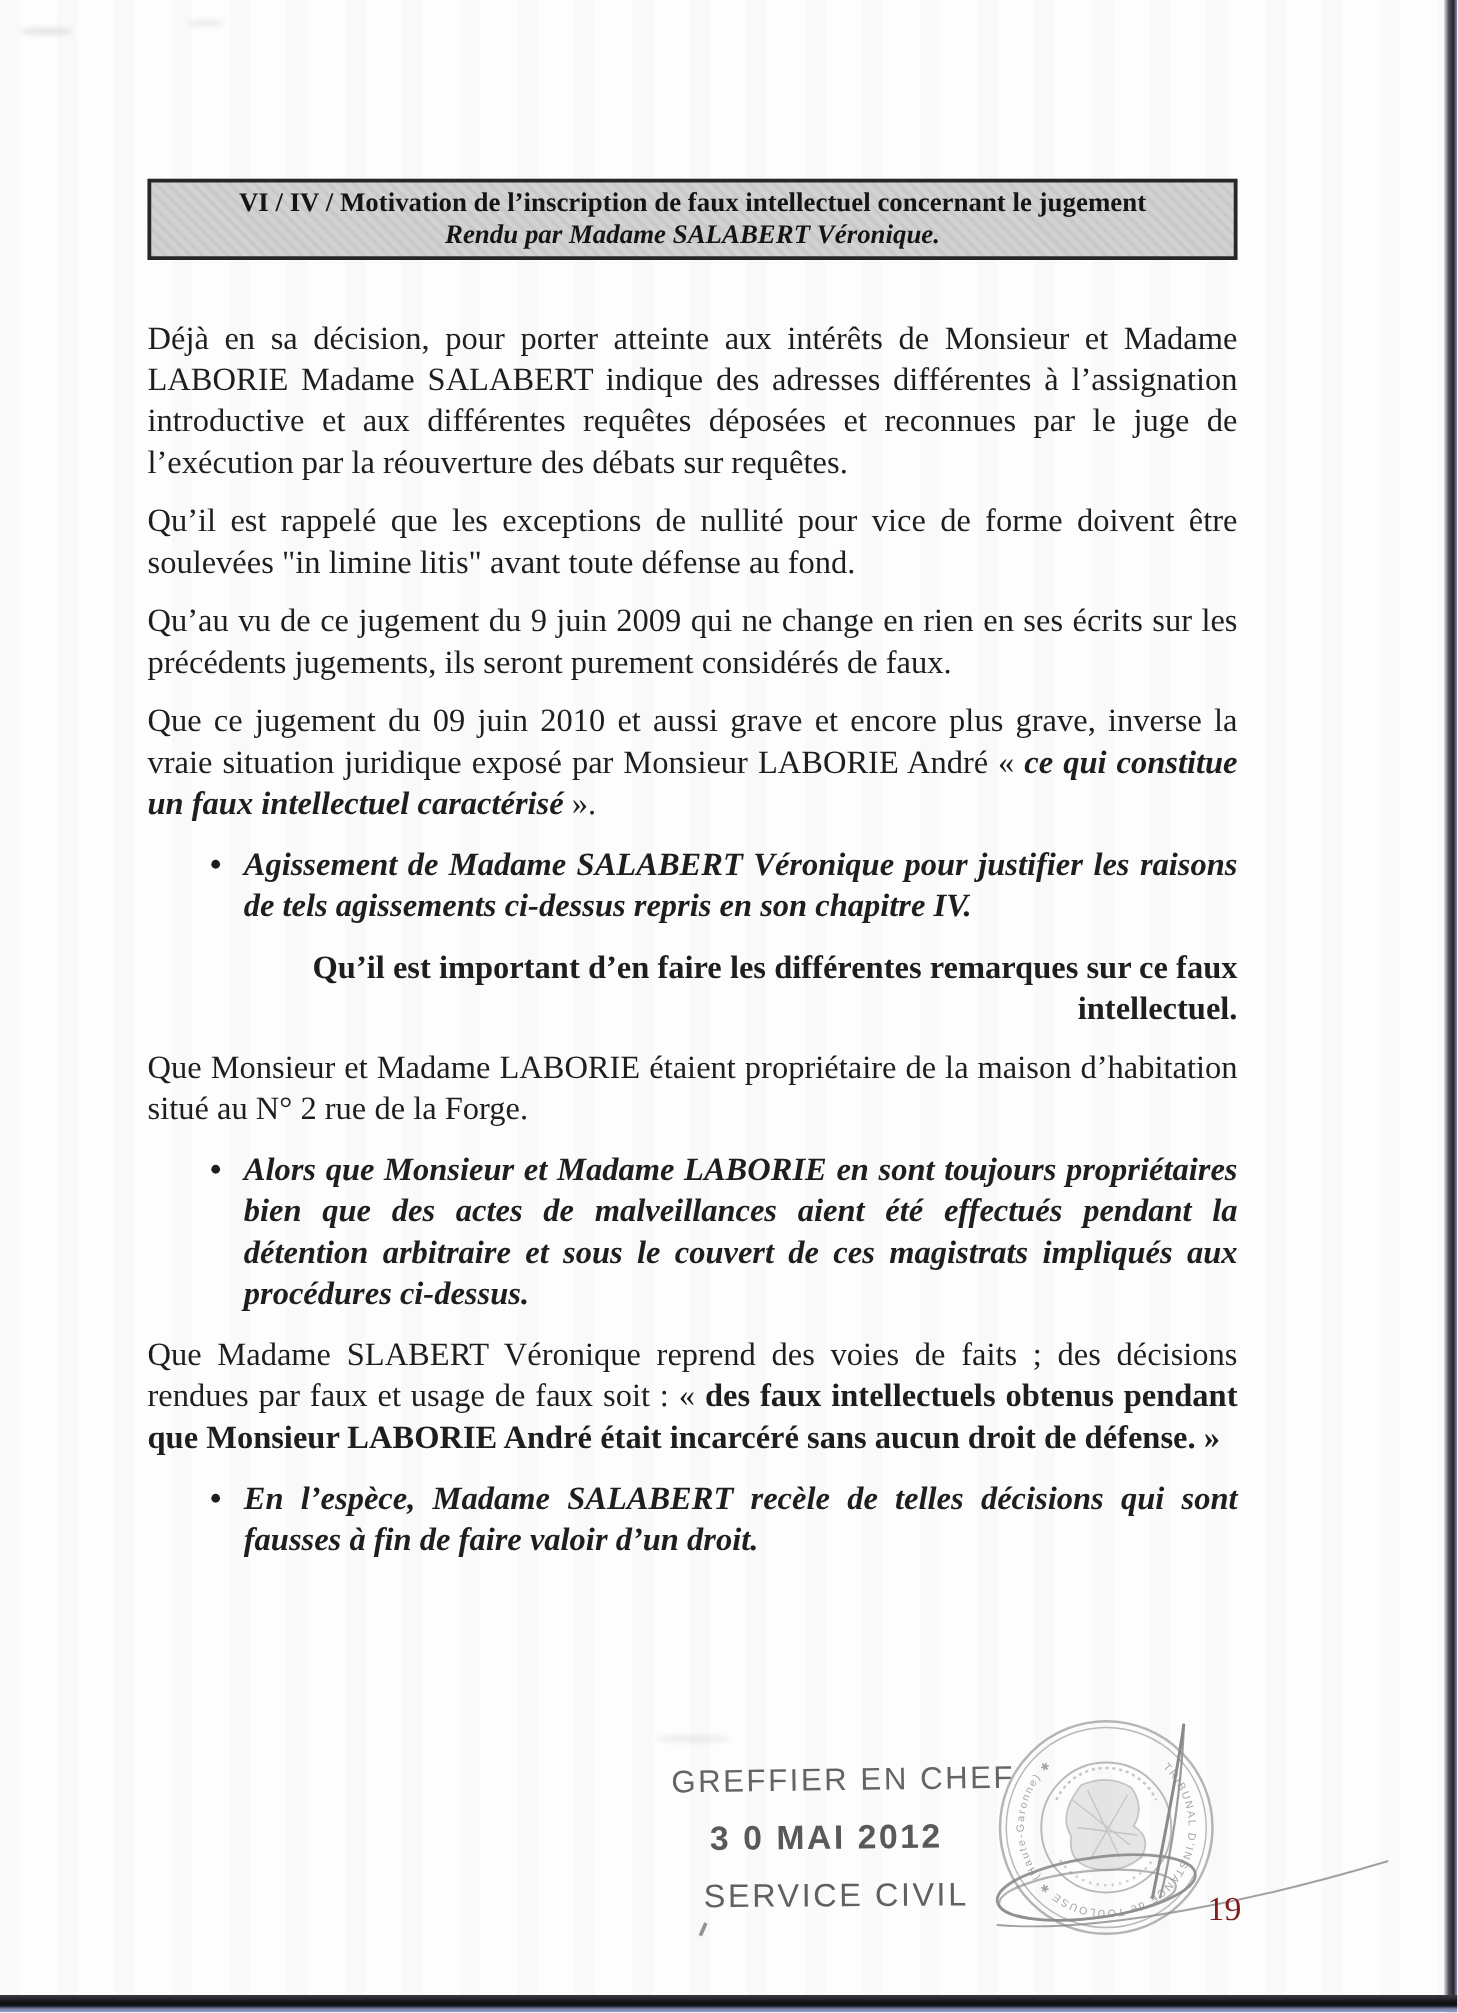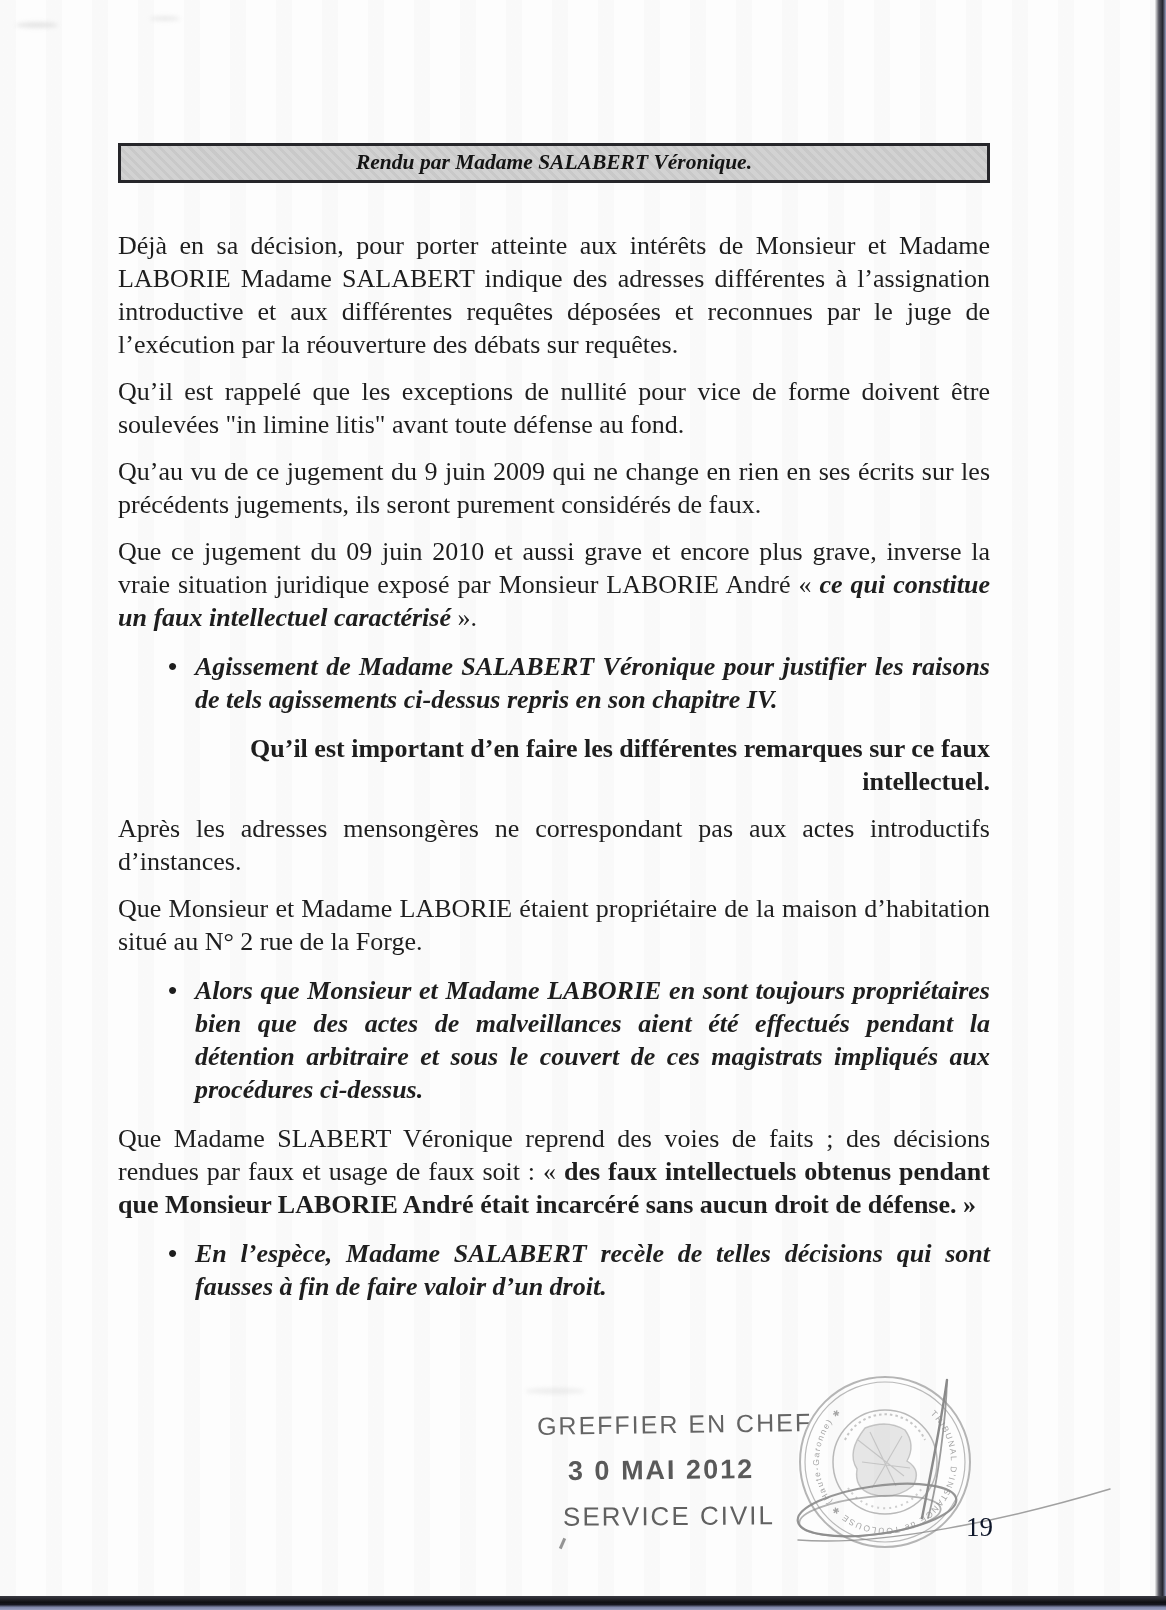--- a/index.html
+++ b/index.html
@@ -65,43 +65,43 @@
     opacity:.92;
   }
   .stamp-greffier{left:537px;top:1410px;font-size:25px;letter-spacing:2px;transform:rotate(-0.8deg);}
   .stamp-date{left:568px;top:1455px;font-size:27px;font-weight:700;letter-spacing:2px;color:#4c4c4c;transform:rotate(-0.6deg);}
   .stamp-service{left:563px;top:1501px;font-size:26px;letter-spacing:2px;color:#545454;transform:rotate(-0.4deg);}
   .stamp-tick{
     position:absolute;left:561px;top:1538px;width:3px;height:11px;
     background:#6a6a6a;transform:rotate(24deg);opacity:.7;
   }
   .seal-svg{position:absolute;left:770px;top:1366px;width:350px;height:195px;}
-  .pageno{position:absolute;left:966px;top:1512px;font-size:27px;color:#0f172a;}
+  .pageno{position:absolute;left:966px;top:1512px;font-size:27px;color:#7f1d1d;}
 </style>
 </head>
 <body>
 
 <div class="page">
 
   <div class="smudge" style="left:16px;top:22px;width:42px;height:6px;opacity:.45;"></div>
   <div class="smudge" style="left:150px;top:16px;width:30px;height:5px;opacity:.35;"></div>
   <div class="smudge" style="left:525px;top:1388px;width:60px;height:6px;opacity:.3;"></div>
 
   <div class="content">
     <div class="hbox">
+      <div>VI / IV / Motivation de l’inscription de faux intellectuel concernant le jugement</div>
       <div class="it">Rendu par Madame SALABERT Véronique.</div>
     </div>
     <div id="blocks">
         <div class="block block-para"><span class="run-n">Déjà en sa décision, pour porter atteinte aux intérêts de Monsieur et Madame LABORIE Madame SALABERT indique des adresses différentes à l’assignation introductive et aux différentes requêtes déposées et reconnues par le juge de l’exécution par la réouverture des débats sur requêtes.</span></div>
         <div class="block block-para"><span class="run-n">Qu’il est rappelé que les exceptions de nullité pour vice de forme doivent être soulevées "in limine litis" avant toute défense au fond.</span></div>
         <div class="block block-para"><span class="run-n">Qu’au vu de ce jugement du 9 juin 2009 qui ne change en rien en ses écrits sur les précédents jugements, ils seront purement considérés de faux.</span></div>
         <div class="block block-para"><span class="run-n">Que ce jugement du 09 juin 2010 et aussi grave et encore plus grave, inverse la vraie situation juridique exposé par Monsieur LABORIE André « </span><span class="run-bi">ce qui constitue un faux intellectuel caractérisé</span><span class="run-n"> ».</span></div>
         <div class="block block-bullet"><span class="bullet-dot">•</span><span class="run-bi">Agissement de Madame SALABERT Véronique pour justifier les raisons de tels agissements ci-dessus repris en son chapitre IV.</span></div>
         <div class="block block-heading"><span class="run-b">Qu’il est important d’en faire les différentes remarques sur ce faux intellectuel.</span></div>
-        <div class="block block-para"><span class="run-n">Après les adresses mensongères ne correspondant pas aux actes introductifs d’instances.</span></div>
         <div class="block block-para"><span class="run-n">Que Monsieur et Madame LABORIE  étaient propriétaire de la maison d’habitation situé au N° 2 rue de la Forge.</span></div>
         <div class="block block-bullet"><span class="bullet-dot">•</span><span class="run-bi">Alors que Monsieur et Madame LABORIE en sont toujours propriétaires bien que des actes de malveillances aient été effectués pendant la détention arbitraire et sous le couvert de ces magistrats impliqués aux procédures ci-dessus.</span></div>
         <div class="block block-para"><span class="run-n">Que Madame SLABERT Véronique reprend des voies de faits ; des décisions rendues par faux et usage de faux soit : « </span><span class="run-b">des faux intellectuels obtenus pendant que Monsieur LABORIE André était incarcéré sans aucun droit de défense. »</span></div>
         <div class="block block-bullet"><span class="bullet-dot">•</span><span class="run-bi">En l’espèce, Madame SALABERT recèle de telles décisions qui sont fausses à fin de faire valoir d’un droit.</span></div>
       </div>
   </div>
 
   <div class="stamp stamp-greffier">GREFFIER EN CHEF</div>
   <div class="stamp stamp-date">3 0 MAI 2012</div>
   <div class="stamp stamp-service">SERVICE CIVIL</div>

